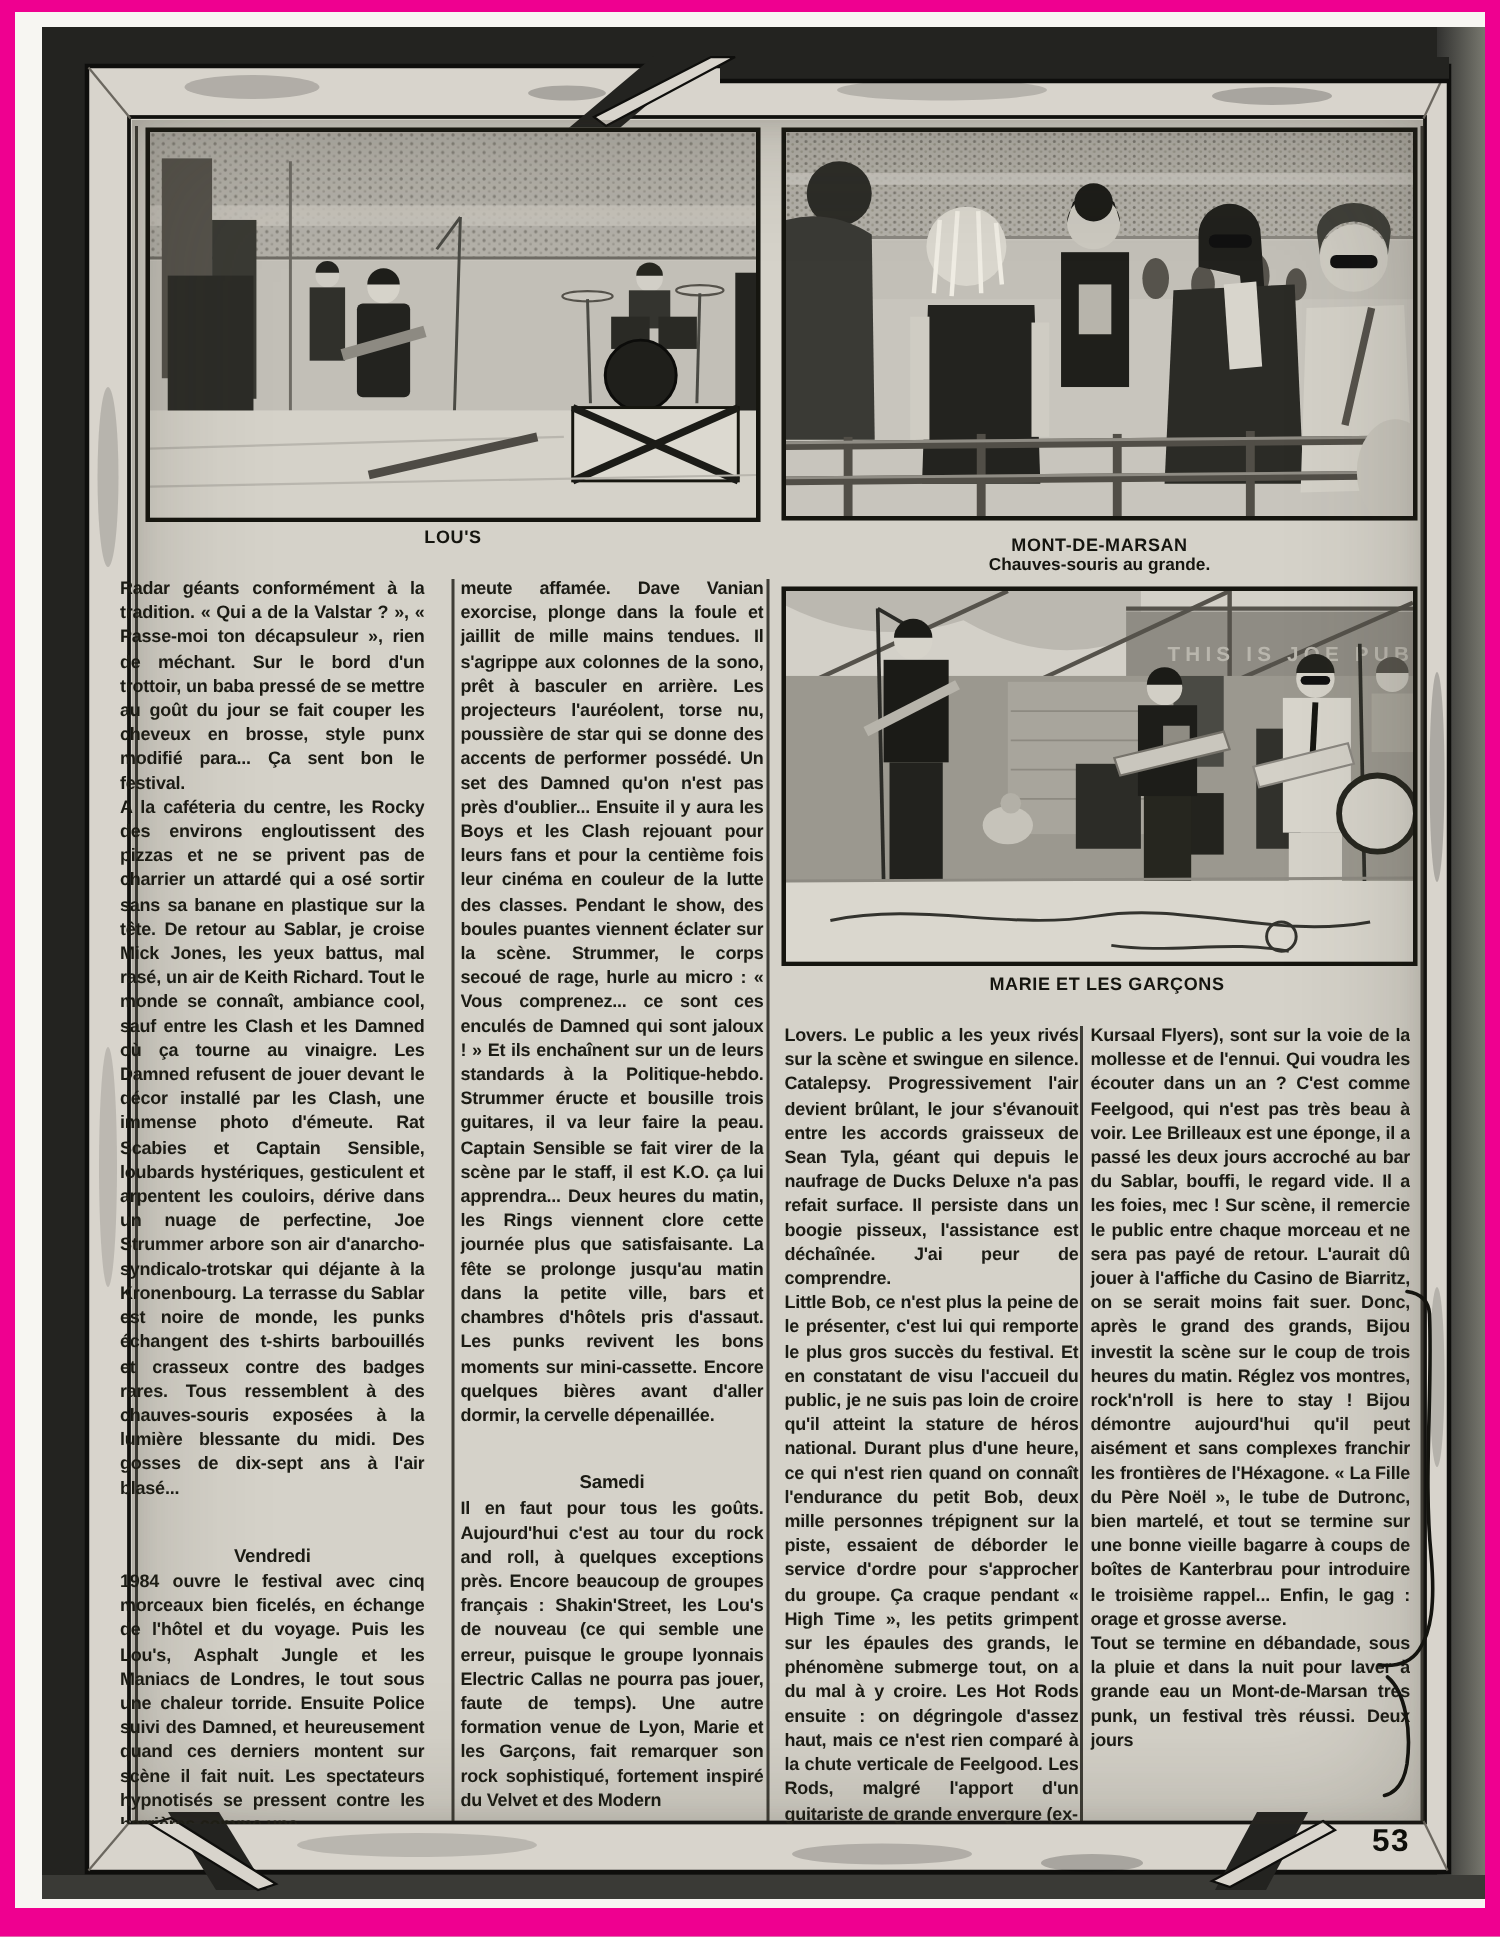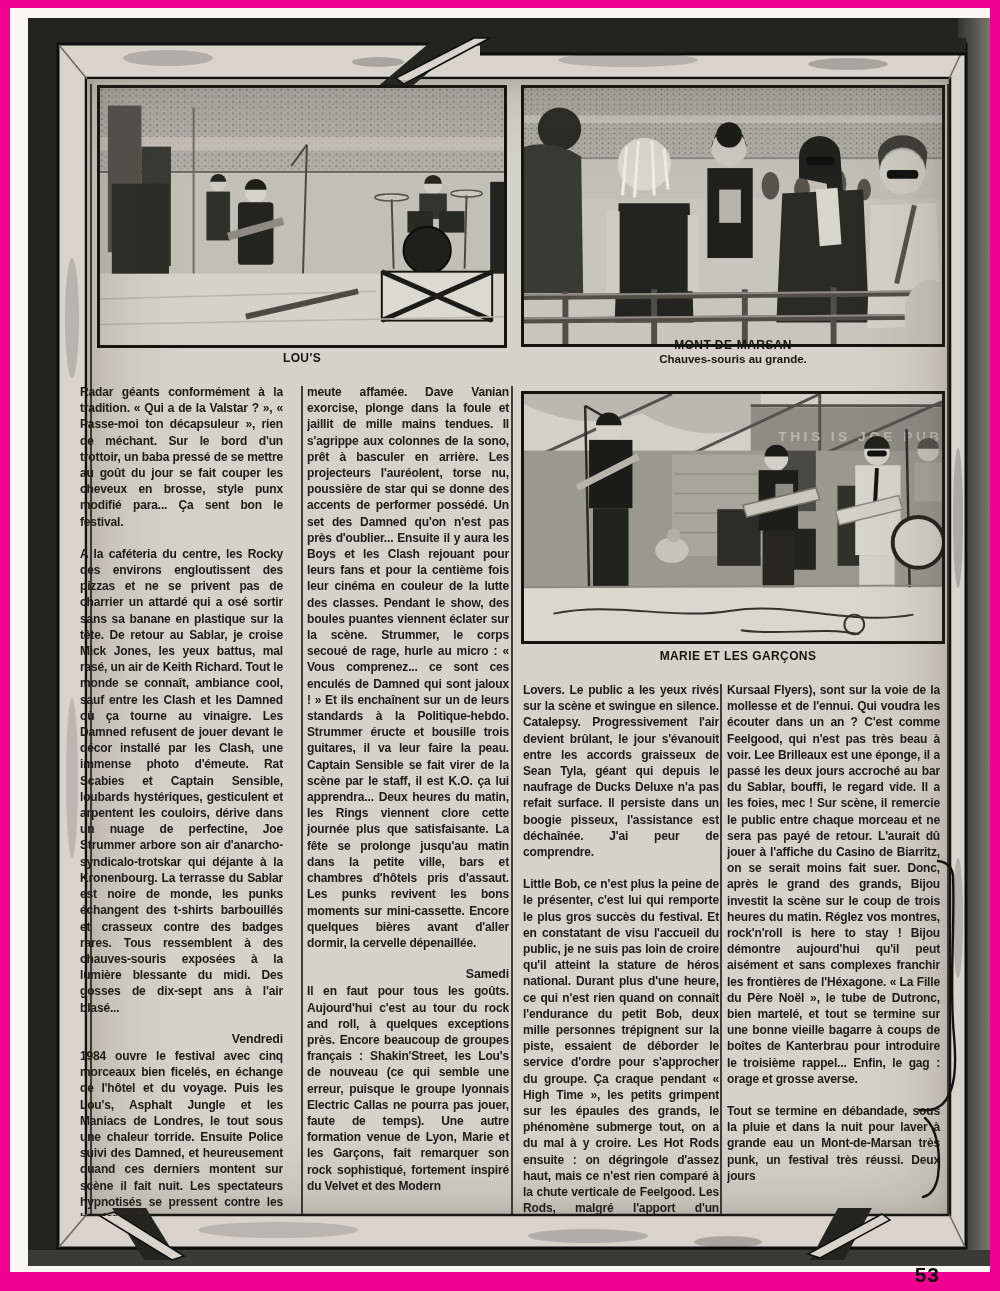--- a/index.html
+++ b/index.html
@@ -11,25 +11,25 @@
   
   .photo{position:absolute;border:3px solid #15150f;background:#c7c4bc;box-sizing:border-box;}
   .photo svg{display:block;width:100%;height:100%;}
   .caption{position:absolute;text-align:center;color:#15150f;line-height:14px;}
   .cap-title{font-weight:bold;font-size:12px;letter-spacing:.4px;}
   .cap-sub{font-weight:bold;font-size:11.5px;}
   
   .col{position:absolute;overflow:hidden;text-align:justify;color:#1b1b14;
        font-weight:bold;font-size:12px;line-height:16.2px;letter-spacing:-0.15px;}
   .col p{margin:0;}
-  .col p + p{margin-top:16px;}
-  .col h3{font-size:12.4px;margin:15px 0 1px 0;text-align:right;}
+  .col p + p{margin-top:0;}
+  .col h3{font-size:12.4px;margin:29px 0 1px 0;text-align:center;}
   .rule{position:absolute;width:2px;background:#23231c;opacity:.85;}
   .pagenum{position:absolute;left:892px;top:1216px;width:48px;text-align:right;
-           font-weight:bold;font-size:21px;color:#0e0e0a;letter-spacing:1px;margin-top:47px;}
+           font-weight:bold;font-size:21px;color:#0e0e0a;letter-spacing:1px;}
   .grain{position:absolute;left:88px;top:80px;width:862px;height:1136px;pointer-events:none;
          box-shadow:inset 0 0 90px rgba(55,50,38,.28), inset 0 0 18px rgba(55,50,38,.15);}
   .overlay{position:absolute;left:0;top:0;pointer-events:none;}
 </style>
 </head>
 <body>
 
 <div class="page">
   <div class="mat"></div>
 
@@ -205,21 +205,21 @@
         <line x1="224" y1="206" x2="224" y2="262"></line>
           <line x1="314" y1="204" x2="314" y2="262"></line>
       </g>
       <g stroke="#8f8c84" stroke-width="2">
           <line x1="0" y1="212" x2="424" y2="208"></line>
           <line x1="0" y1="236" x2="424" y2="232"></line>
         </g>
       <ellipse cx="412" cy="232" rx="26" ry="36" fill="#c9c6bd"></ellipse>
     </svg>
   </div>
-  <div class="caption" style="left:521px;top:338px;width:424px;">
+  <div class="caption" style="left:521px;top:356px;width:424px;">
     <div class="cap-title">MONT-DE-MARSAN</div>
     <div class="cap-sub">Chauves-souris au grande.</div>
   </div>
 
   <div class="photo" style="left:521px;top:391px;width:424px;height:253px;">
     <svg viewBox="0 0 424 253" preserveAspectRatio="none">
       <rect width="424" height="253" fill="#c9c6be"></rect>
       <rect x="0" y="0" width="424" height="58" fill="#d3d0c8"></rect>
       <path d="M0,10 Q60,40 120,20 Q180,55 240,30 L240,0 L0,0 Z" fill="#b5b2aa" opacity=".8"></path>
       <rect x="230" y="14" width="194" height="70" fill="#8f8c84"></rect>

